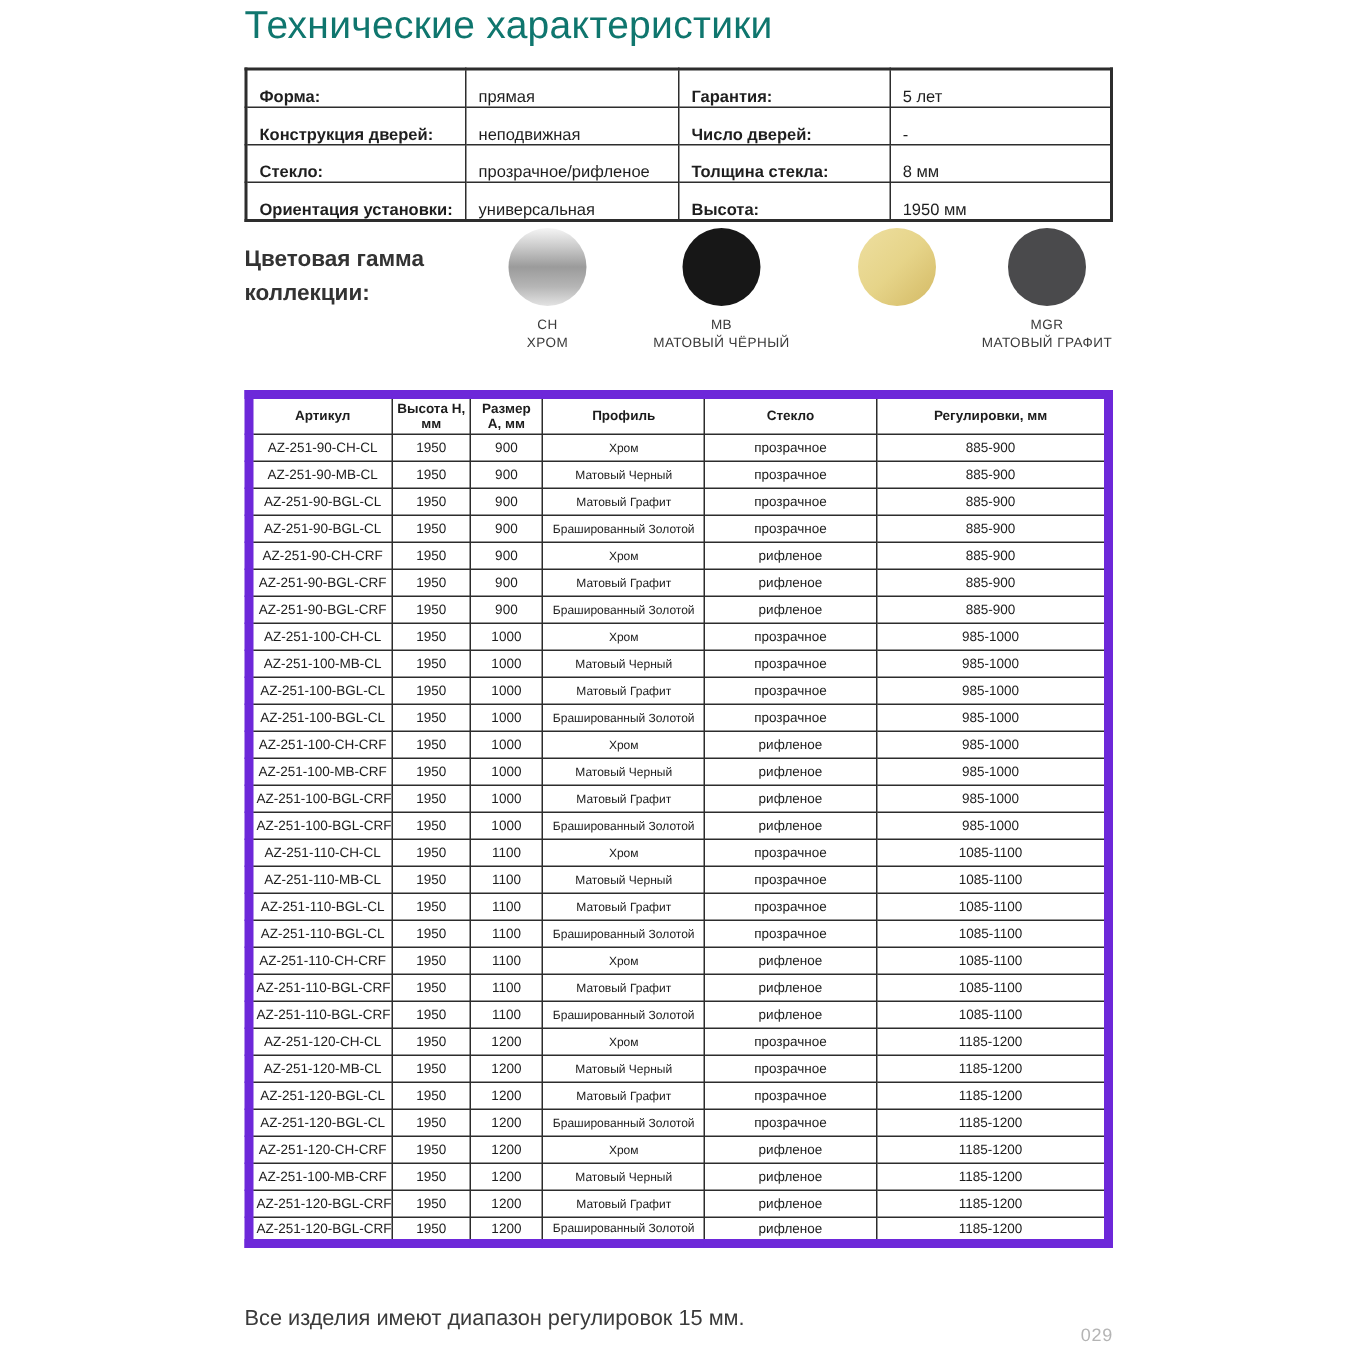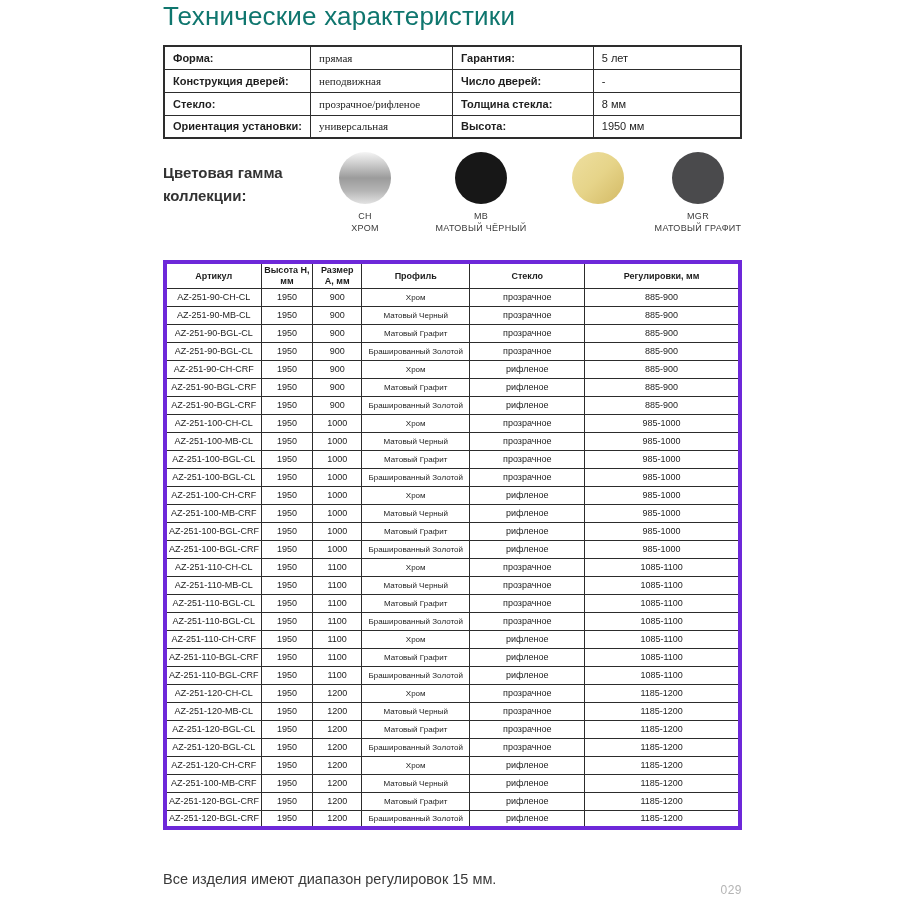--- a/index.html
+++ b/index.html
@@ -31,30 +31,30 @@
     position: absolute;
     top: 45px; left: 0;
     width: 579px;
     border-collapse: collapse;
     table-layout: fixed;
     font-size: 11px;
   }
   .spec-table td {
     border: 1.5px solid #2d2d2d;
     height: 23px;
-    padding: 0 6px 0 8px;
+    padding: 12px 6px 0 8px;
     white-space: nowrap;
     overflow: hidden;
     vertical-align: middle;
     color: #1e1e1e;
   }
   .spec-table { border: 2px solid #2d2d2d; }
   .spec-label { font-weight: bold; }
   .spec-col-l1 { width: 25.4%; }
-  .spec-col-v1 { width: 24.6%; font-family: Liberation Serif, serif; }
+  .spec-col-v1 { width: 24.6%; }
   .spec-col-l2 { width: 24.4%; }
   .spec-col-v2 { width: 25.6%; }
   
   .colors-row {
     position: absolute;
     top: 152px; left: 0;
     width: 579px; height: 100px;
   }
   .colors-heading {
     position: absolute;
@@ -84,21 +84,21 @@
   }
   
   .main-table {
     position: absolute;
     top: 260px; left: 0;
     width: 579px;
     border-collapse: collapse;
     table-layout: fixed;
     text-align: center;
   }
-  .main-table { border: 4px solid #6d28d9; }
+  .main-table { border: 6px solid #6d28d9; }
   .main-table th, .main-table td {
     border: 1px solid #2c2c2c;
     vertical-align: middle;
     padding: 0 2px;
     overflow: hidden;
     white-space: nowrap;
   }
   .main-table th {
     height: 26px;
     font-size: 9px;

